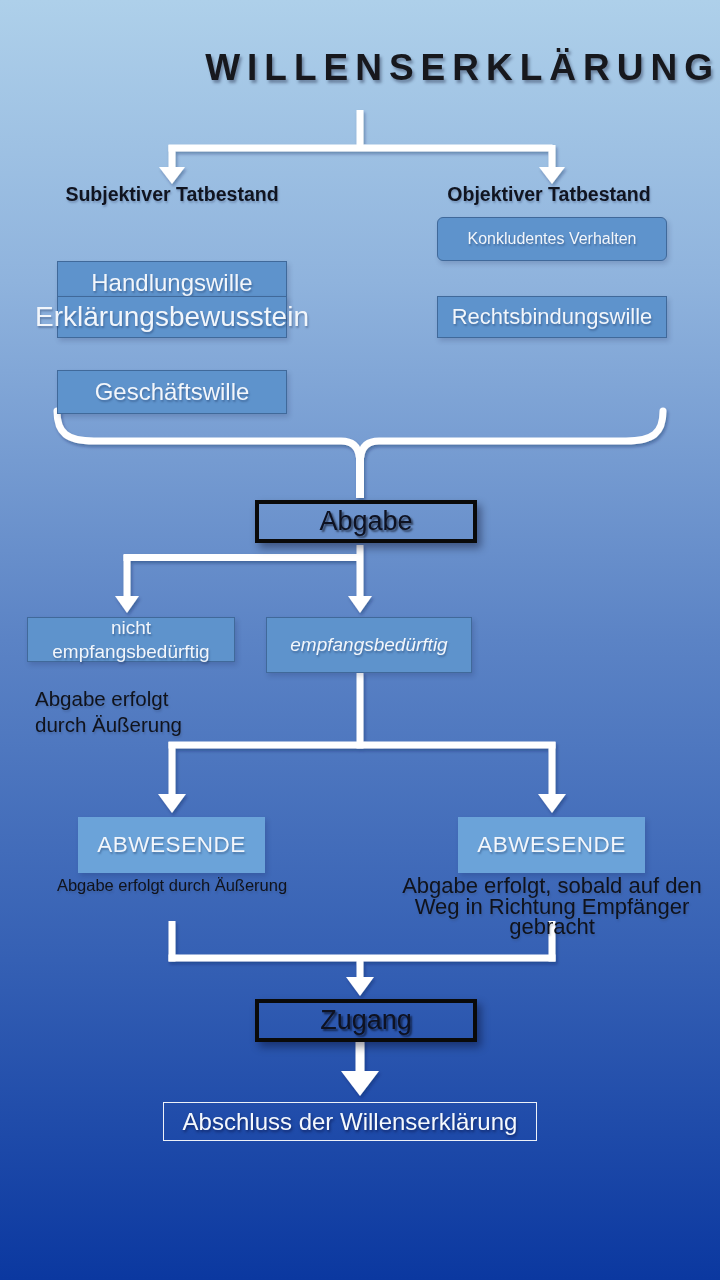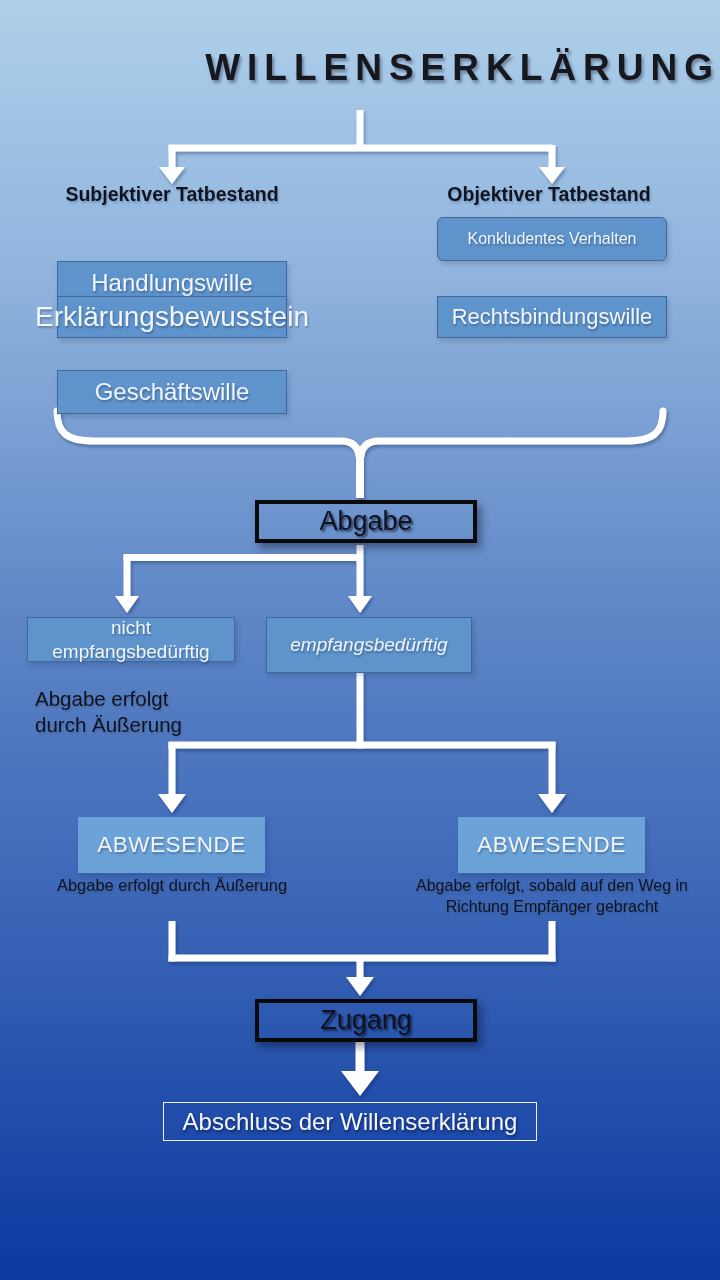--- a/index.html
+++ b/index.html
@@ -74,21 +74,21 @@
     font-size: 19px;
     font-style: italic;
   }
 
   .note-dark {
     position: absolute; color: #10131c; z-index: 2;
     text-shadow: 1px 1.5px 2px rgba(50,70,110,0.3);
   }
   .n-dispatch { left: 35px; top: 686px; width: 190px; font-size: 20.5px; line-height: 26px; }
   .n-anwesende { left: 12px;  top: 876px; width: 320px; text-align: center; font-size: 16.5px; }
-  .n-abwesende { left: 391px; top: 876px; width: 322px; text-align: center; font-size: 16px; line-height: 20.5px; }
+  .n-abwesende { left: 391px; top: 876px; width: 322px; text-align: center; font-size: 22px; line-height: 20.5px; }
 
   .b-anwesende, .b-abwesende {
     background: #6ba3d9;
     border: 1px solid #6ba3d9;
     top: 817px; width: 187px; height: 56px;
     font-size: 22.5px; letter-spacing: 0.5px;
   }
   .b-anwesende { left: 78px; }
   .b-abwesende { left: 458px; }
 

